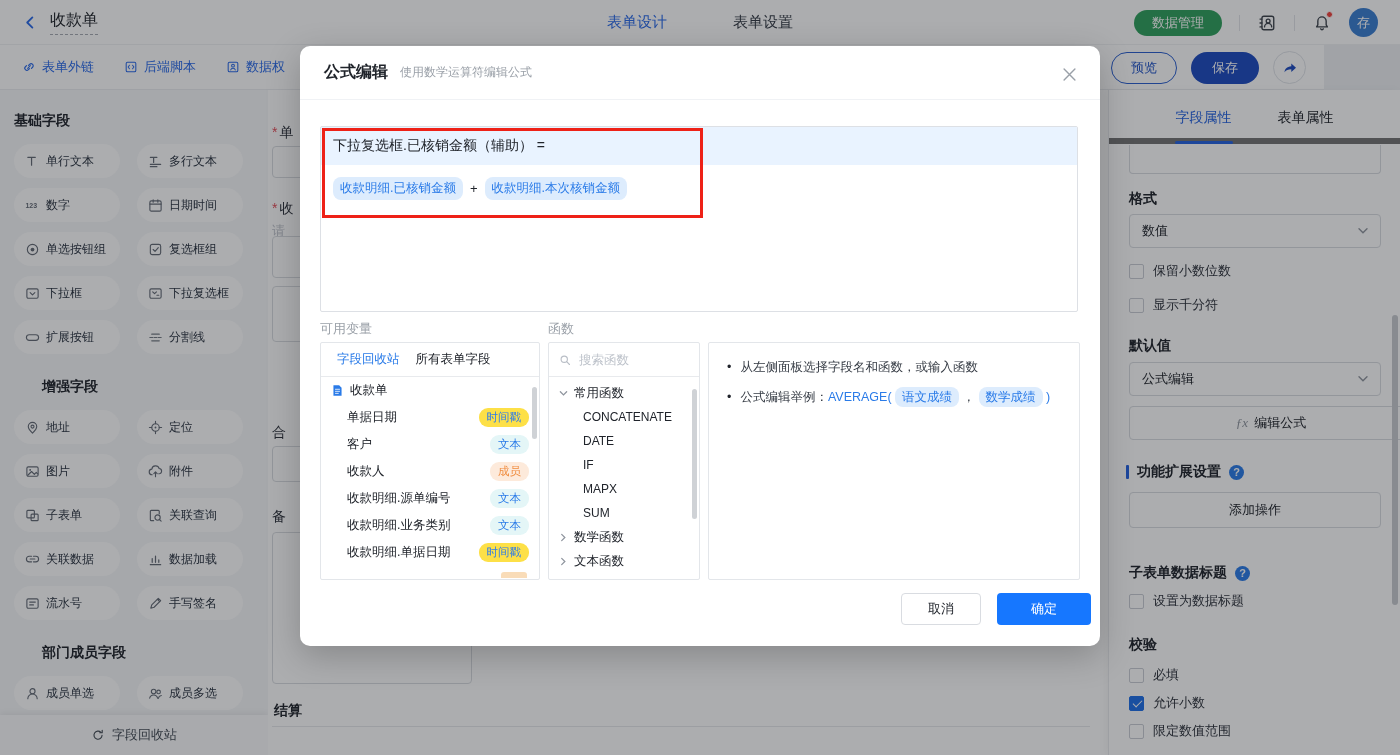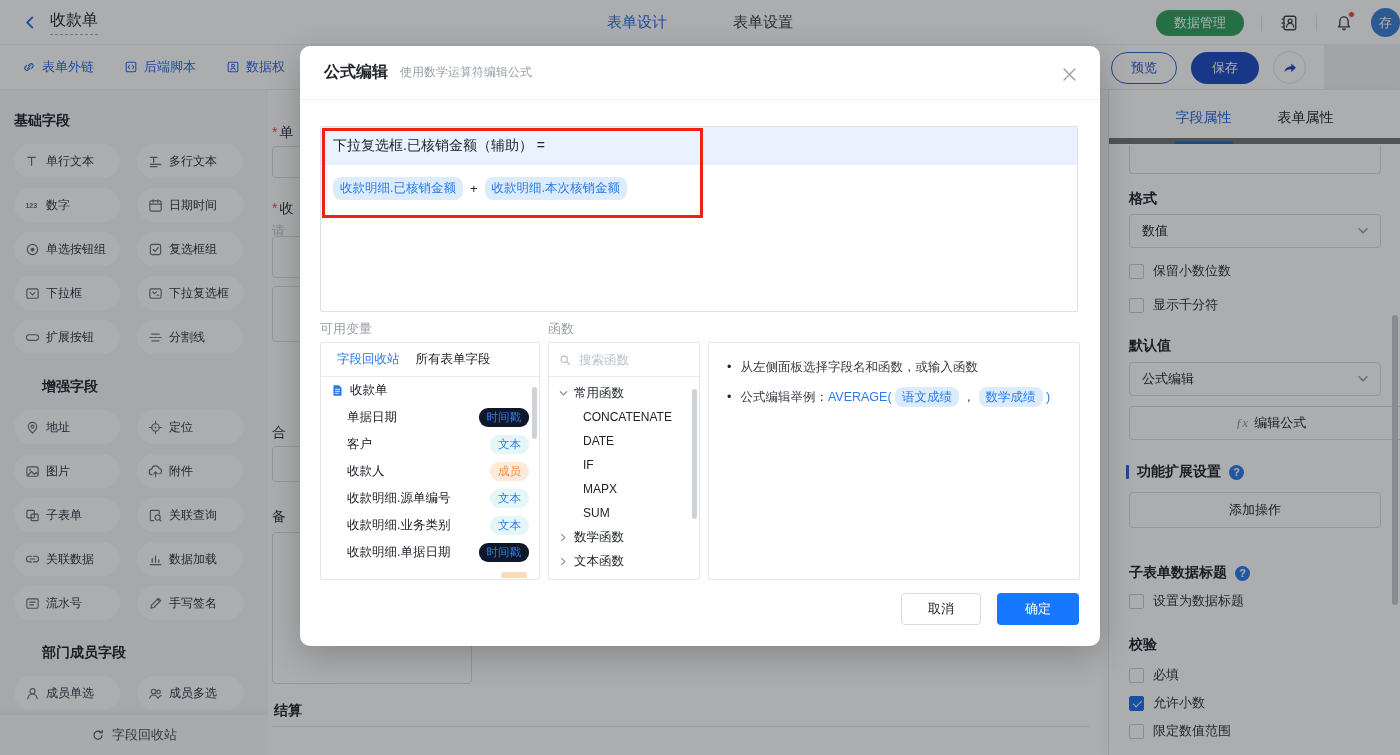--- a/index.html
+++ b/index.html
@@ -7,21 +7,21 @@
   .screen{position:relative;width:1400px;height:755px;overflow:hidden;background:#eef0f3;color:#20242b;}
 
   
   .topbar{position:absolute;left:0;top:0;width:1400px;height:45px;background:#fff;border-bottom:1px solid #f0f1f3;display:flex;align-items:center;}
   .tb-left{display:flex;align-items:center;padding-left:20px;gap:10px;}
   .back-btn{width:20px;height:20px;display:flex;align-items:center;justify-content:center;color:#2a6ae9;cursor:pointer;}
   .doc-title{font-size:16px;color:#21252b;border-bottom:1px dashed #a6abb3;padding-bottom:3px;}
   .tb-tabs{position:absolute;left:0;right:0;top:0;height:45px;display:flex;justify-content:center;align-items:center;gap:66px;pointer-events:none;}
   .tb-tab{font-size:15px;color:#333a44;pointer-events:auto;cursor:pointer;}
   .tb-tab.active{color:#2a6ae9;}
-  .tb-right{position:absolute;right:0;top:0;height:45px;display:flex;align-items:center;gap:17px;}
+  .tb-right{position:absolute;right:0;top:0;height:45px;display:flex;align-items:center;gap:17px;padding-right:22px;}
   .pill-green{height:26px;padding:0 18px;border-radius:13px;background:#2fa05c;color:#fff;font-size:13px;display:flex;align-items:center;cursor:pointer;}
   .tb-div{width:1px;height:16px;background:#e2e4e8;}
   .tb-ico{width:20px;height:20px;color:#3c424b;position:relative;display:flex;align-items:center;justify-content:center;cursor:pointer;}
   .bell-dot{position:absolute;right:-1px;top:-2px;width:7px;height:7px;border-radius:50%;background:#f0413d;border:1px solid #fff;}
   .avatar{width:29px;height:29px;border-radius:50%;background:#3a7ed2;color:#fff;font-size:13px;display:flex;align-items:center;justify-content:center;cursor:pointer;}
 
   
   .toolbar{position:absolute;left:0;top:45px;width:1324px;height:45px;background:#fff;border-bottom:1px solid #ebedf0;display:flex;align-items:center;}
   .tl-links{display:flex;align-items:center;gap:30px;padding-left:22px;}
   .tl-link{display:flex;align-items:center;gap:6px;color:#2a6ae9;font-size:13px;cursor:pointer;white-space:nowrap;}
@@ -83,37 +83,37 @@
   .red-box{position:absolute;left:22px;top:82px;width:381px;height:90px;border:3px solid #ee2117;z-index:5;pointer-events:none;}
   .m-cap{position:absolute;font-size:13px;color:#9aa0a8;}
   .panel{position:absolute;top:296px;height:238px;border:1px solid #e3e6ea;border-radius:2px;background:#fff;overflow:hidden;}
   .v-tabs{height:34px;display:flex;align-items:center;gap:16px;padding-left:16px;border-bottom:1px solid #e8eaed;font-size:12.5px;}
   .v-tab{cursor:pointer;color:#20242b;}
   .v-tab.active{color:#2a7be8;}
   .v-row{height:27px;display:flex;align-items:center;font-size:12.5px;color:#20242b;cursor:pointer;}
   .v-root{padding-left:10px;gap:6px;}
   .v-item{padding-left:26px;padding-right:10px;}
   .badge{margin-left:auto;font-size:11.5px;padding:2px 8px;border-radius:9px;white-space:nowrap;}
-  .badge.time{background:#0f172a;color:#2f7ce8;}
+  .badge.time{background:#fde047;color:#2f7ce8;}
   .badge.text{background:#e4f6f7;color:#2a7be8;}
   .badge.member{background:#fdeadb;color:#f08c3f;}
   .v-scroll{position:absolute;right:2px;top:44px;width:5px;height:52px;border-radius:3px;background:#cfd2d6;}
   .sliver{position:absolute;right:12px;bottom:1px;width:26px;height:6px;border-radius:3px 3px 0 0;background:#f9dcb8;}
   .fn-search{height:34px;border-bottom:1px solid #e8eaed;display:flex;align-items:center;gap:6px;padding:0 10px;}
   .fn-search input{border:none;outline:none;width:100%;font-size:12.5px;color:#20242b;font-family:inherit;}
   .fn-search input::placeholder{color:#bdc2ca;}
   .fn-row{height:24px;display:flex;align-items:center;gap:6px;font-size:12.5px;color:#20242b;padding-left:10px;cursor:pointer;}
   .fn-child{padding-left:34px;font-size:12px;}
   .fn-scroll{position:absolute;right:2px;top:46px;width:5px;height:130px;border-radius:3px;background:#cfd2d6;}
   .tip-row{display:flex;gap:9px;font-size:12.5px;color:#353b44;line-height:19px;margin-bottom:11px;}
   .tip-row .dot{color:#20242b;}
   .blue-txt{color:#2a7be8;}
   .m-btn{position:absolute;top:547px;height:32px;border-radius:4px;font-size:13px;display:flex;align-items:center;justify-content:center;cursor:pointer;}
   .btn-cancel{left:601px;width:80px;background:#fff;border:1px solid #d9dce1;color:#20242b;}
-  .btn-confirm{left:697px;width:82px;background:#1677ff;color:#fff;}
+  .btn-confirm{left:697px;width:94px;background:#1677ff;color:#fff;}
   .ic{width:15px;height:15px;flex:none;}
   .chev{color:#8f959e;}
 </style>
 </head>
 <body>
 
 <div class="screen">
 
   <header class="topbar">
     <div class="tb-left">

